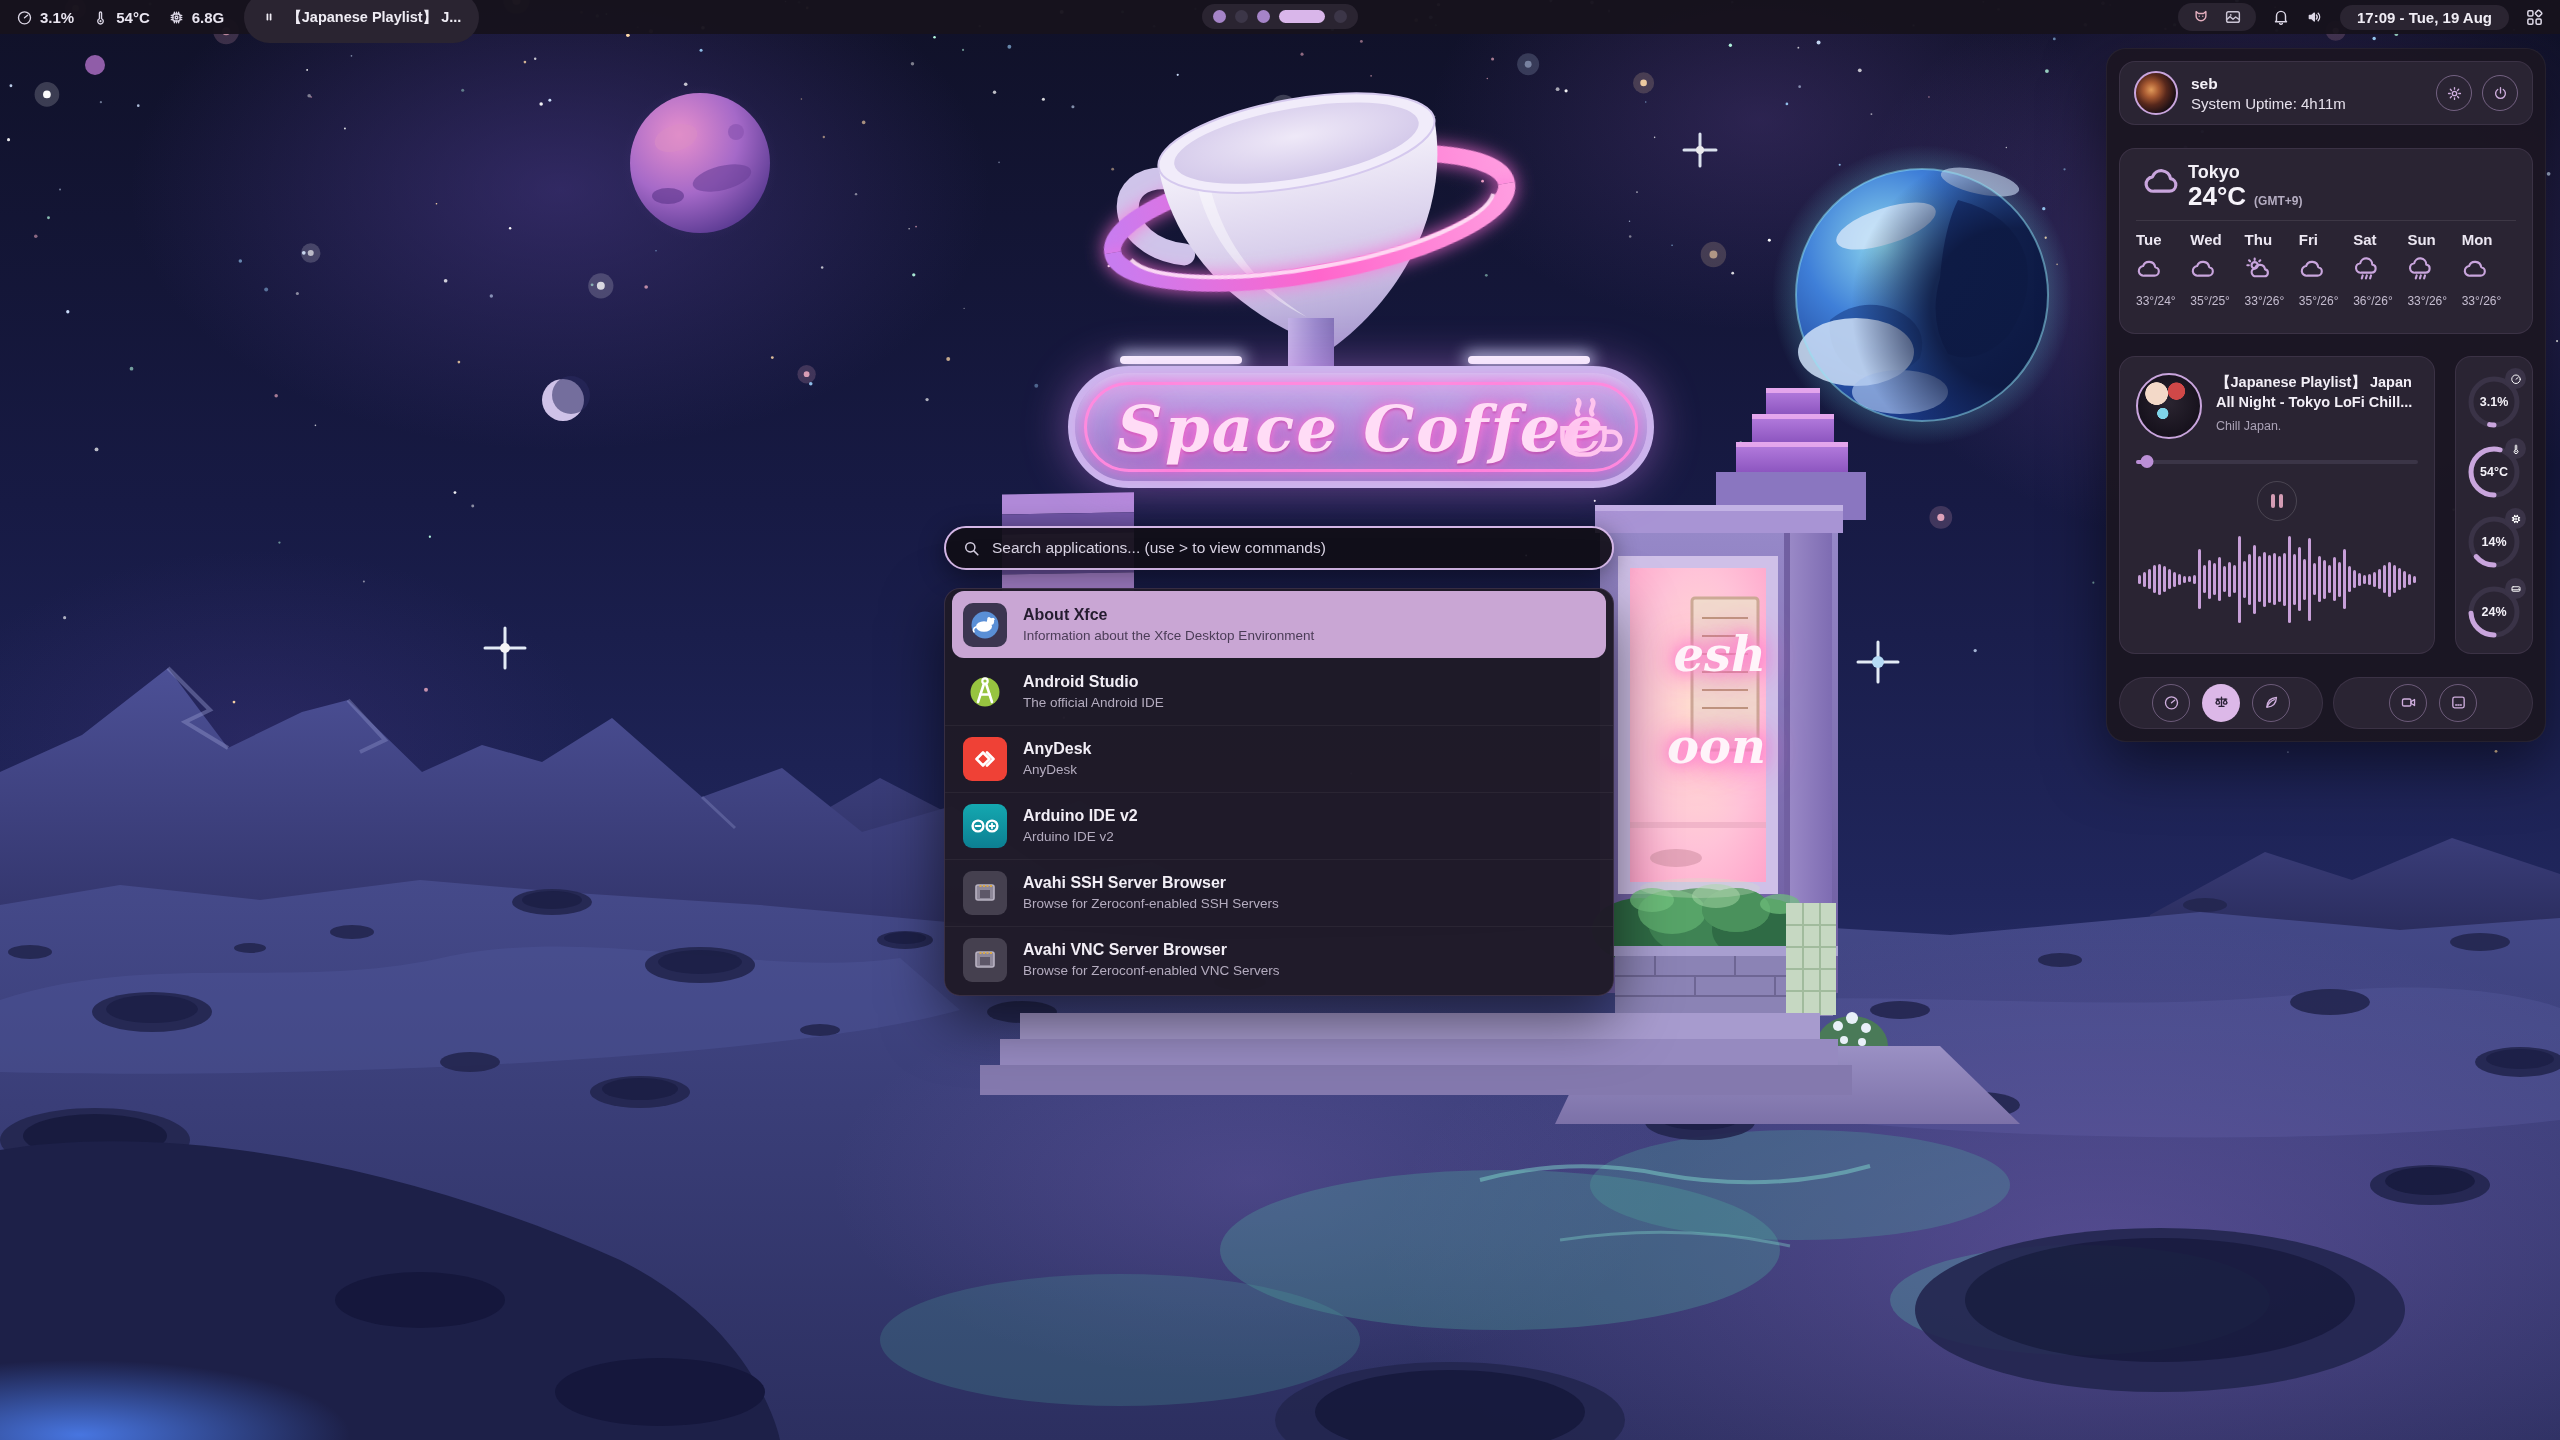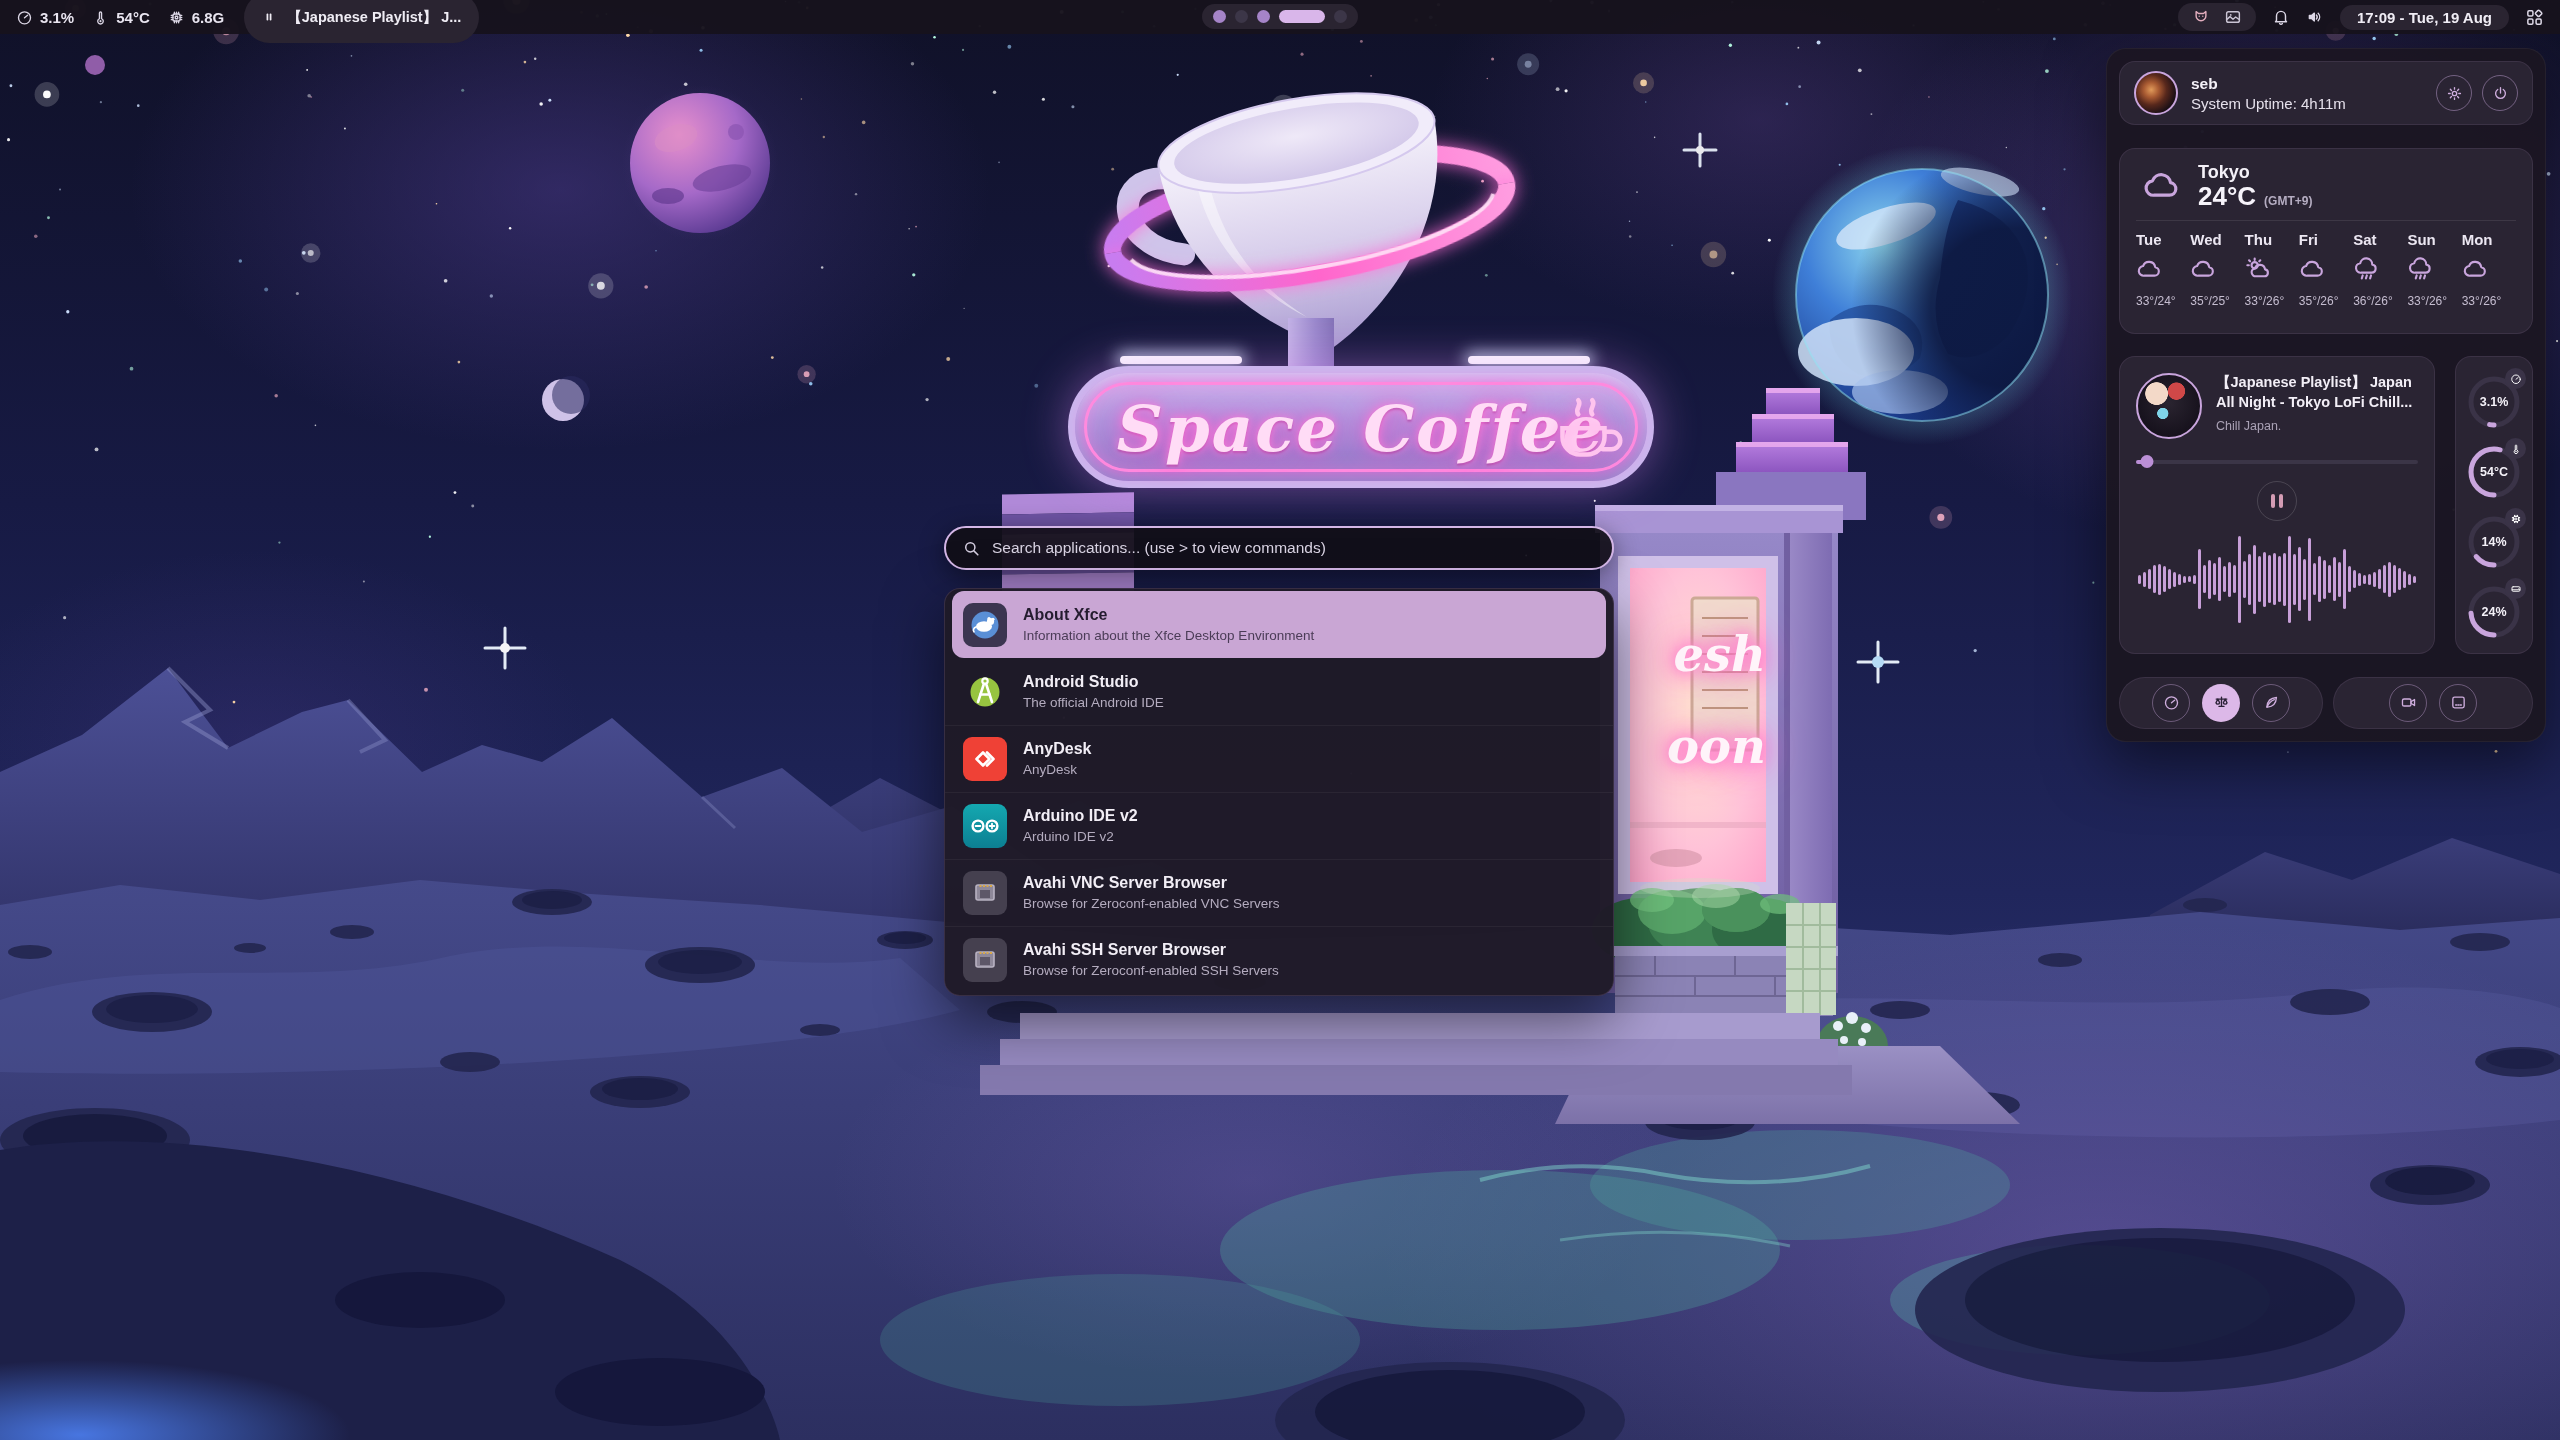--- a/index.html
+++ b/index.html
@@ -87,21 +87,21 @@
     background:radial-gradient(circle at 38% 42%, #e09a5a 0%, #a85a32 22%, #58281c 45%, #1c1016 72%),
                #1c1016; }
   .user-name { font-size:15.5px; font-weight:700; color:#f4f1f8; }
   .user-uptime { font-size:15px; color:#e6e1ec; margin-top:2px; }
   .user-actions { margin-left:auto; display:flex; gap:10px; }
   .round-btn { width:36px; height:36px; border-radius:50%; border:1.5px solid rgba(205,170,225,.45);
     display:flex; align-items:center; justify-content:center; color:#cfaede; background:transparent; cursor:pointer; }
   .round-btn .ic { width:17px; height:17px; }
 
   .weather-card { height:186px; padding:13px 16px 10px; }
-  .w-head { display:flex; align-items:center; gap:10px; }
+  .w-head { display:flex; align-items:flex-start; gap:0; }
   .w-cloud { width:52px; height:40px; color:#c9a5dd; flex:0 0 auto; }
   .w-city { font-size:18px; font-weight:700; color:#f4f1f8; }
   .w-temp-row { display:flex; align-items:baseline; gap:8px; }
   .w-temp { font-size:26px; font-weight:700; color:#f6f3fa; line-height:1.05; }
   .w-tz { font-size:12px; font-weight:700; color:#b5adc2; }
   .w-divider { height:1px; background:rgba(255,255,255,.09); margin:10px 0 10px; }
   .days { display:flex; }
   .day { flex:1; }
   .day-label { font-size:15px; font-weight:700; color:#ece7f2; }
   .day-ic { width:27px; height:27px; color:#c9a5dd; margin:8px 0 7px; }
@@ -945,36 +945,36 @@
       <div class="app-item">
         <span class="app-ic">
           <svg viewBox="0 0 44 44">
             <rect width="44" height="44" rx="9" fill="#45404f"></rect>
             <rect x="13" y="14" width="18" height="15" rx="2" fill="#8e8899" stroke="#b8b2c2" stroke-width="1.6"></rect>
             <rect x="17" y="19" width="10" height="8" fill="#5d5768"></rect>
             <path d="M16.5 15h2M20 15h2M23.5 15h2M27 15h2" stroke="#d8a84c" stroke-width="2.2"></path>
           </svg>
         </span>
         <span>
-          <div class="app-name">Avahi VNC Server Browser</div>
-          <div class="app-desc">Browse for Zeroconf-enabled VNC Servers</div>
+          <div class="app-name">Avahi SSH Server Browser</div>
+          <div class="app-desc">Browse for Zeroconf-enabled SSH Servers</div>
         </span>
       </div>
       <div class="app-item">
         <span class="app-ic">
           <svg viewBox="0 0 44 44">
             <rect width="44" height="44" rx="9" fill="#45404f"></rect>
             <rect x="13" y="14" width="18" height="15" rx="2" fill="#8e8899" stroke="#b8b2c2" stroke-width="1.6"></rect>
             <rect x="17" y="19" width="10" height="8" fill="#5d5768"></rect>
             <path d="M16.5 15h2M20 15h2M23.5 15h2M27 15h2" stroke="#d8a84c" stroke-width="2.2"></path>
           </svg>
         </span>
         <span>
-          <div class="app-name">Avahi SSH Server Browser</div>
-          <div class="app-desc">Browse for Zeroconf-enabled SSH Servers</div>
+          <div class="app-name">Avahi VNC Server Browser</div>
+          <div class="app-desc">Browse for Zeroconf-enabled VNC Servers</div>
         </span>
       </div>
     </div>
 </div>
 
 <div class="panel">
 
   <div class="card user-card">
     <div class="avatar"></div>
     <div>

